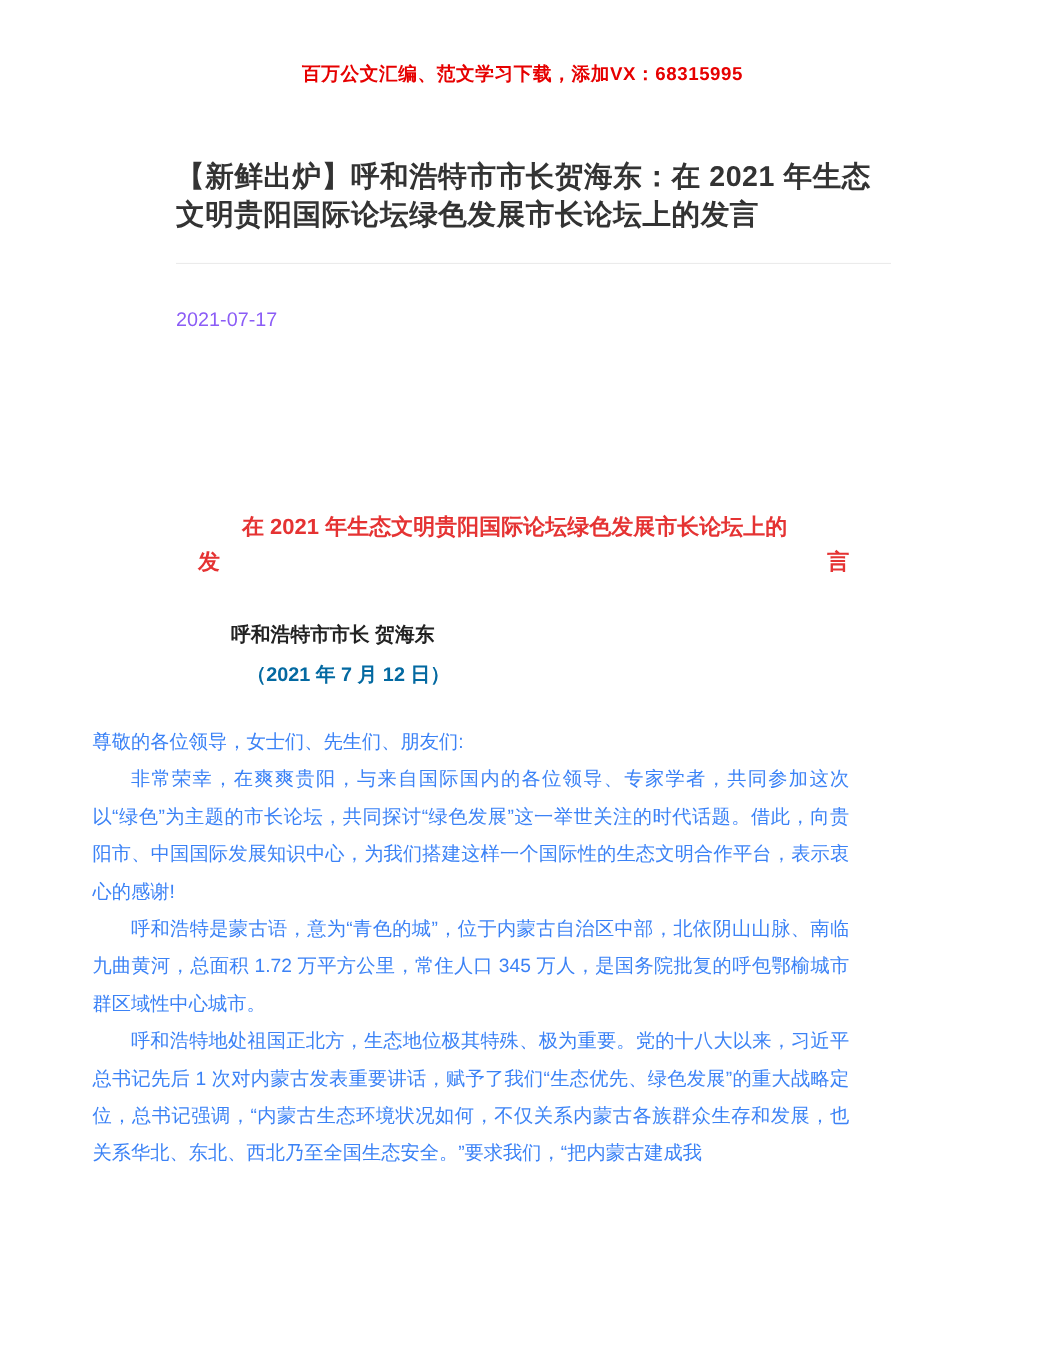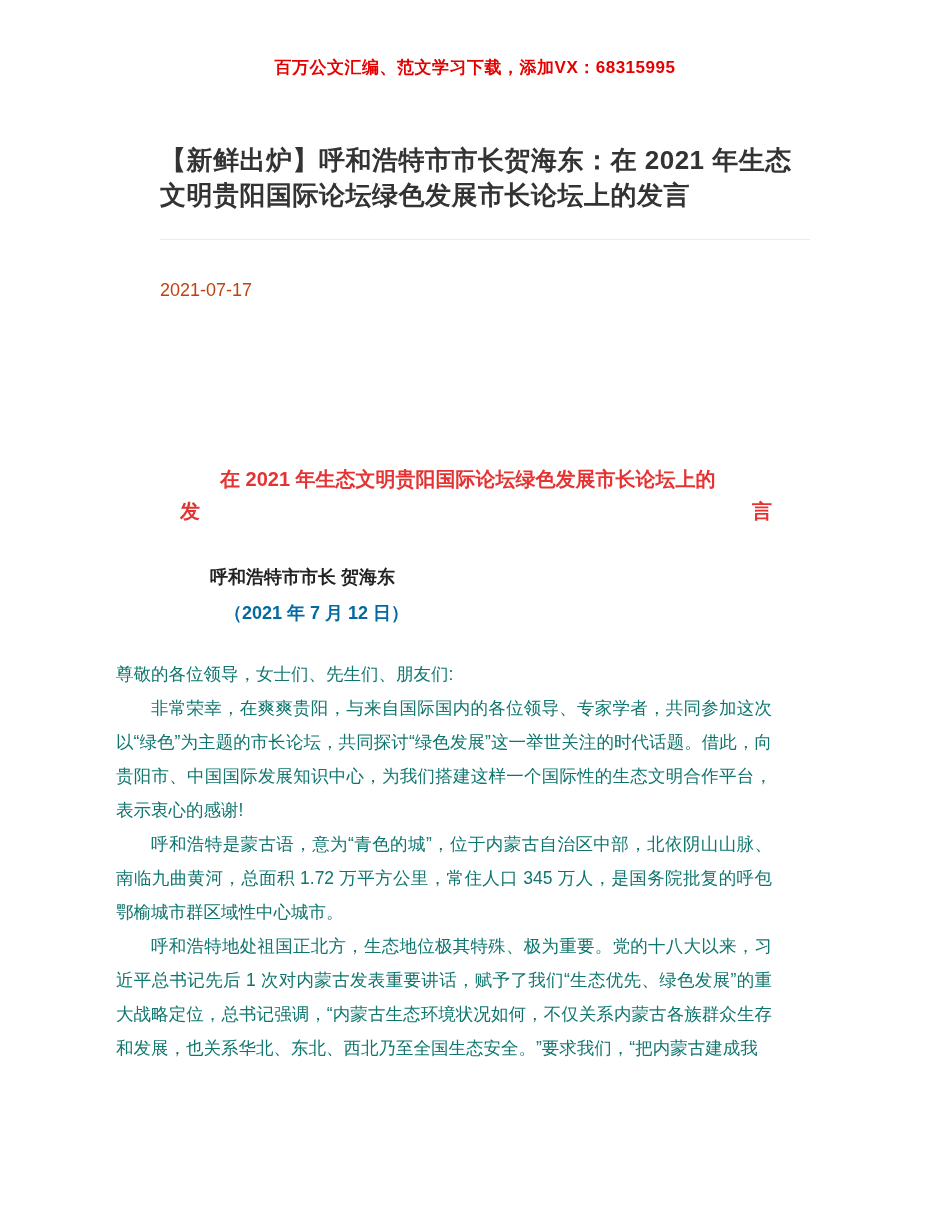--- a/index.html
+++ b/index.html
@@ -34,21 +34,21 @@
   }
   .divider {
     margin: 26px 140px 0 160px;
     border: none;
     border-top: 1px solid #ebebeb;
     height: 0;
   }
   .pub-date {
     margin: 40px 160px 0 160px;
     font-size: 18px;
-    color: #c2410c;
+    color: #8b5cf6;
   }
   .red-heading {
     margin: 162px 178px 0 180px;
     font-size: 20px;
     line-height: 32px;
     font-weight: 700;
     color: #e53333;
   }
   .red-heading .line1 {
     text-indent: 2em;
@@ -63,24 +63,24 @@
     font-weight: 700;
     color: #222222;
   }
   .speech-date {
     margin: 12px 178px 12px 224px;
     font-size: 18px;
     font-weight: 700;
     color: #0369a1;
   }
   .body-text {
-    margin: 32px 178px 0 116px;
+    margin: 32px 178px 0 84px;
     font-size: 17.5px;
     line-height: 34px;
-    color: #0f766e;
+    color: #3b82f6;
     text-align: justify;
   }
   .body-text p {
     margin: 0;
     padding: 0;
   }
   .body-text p.indent {
     text-indent: 2em;
   }
 </style>

